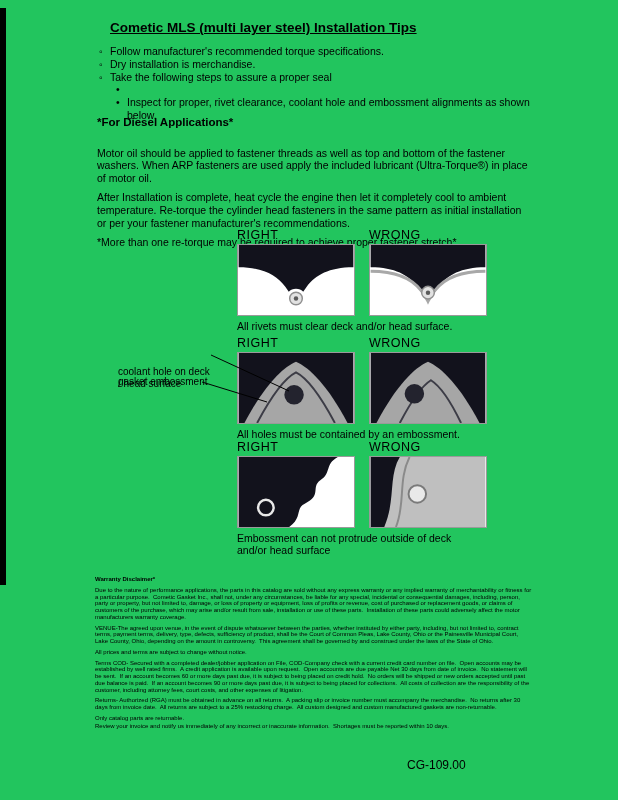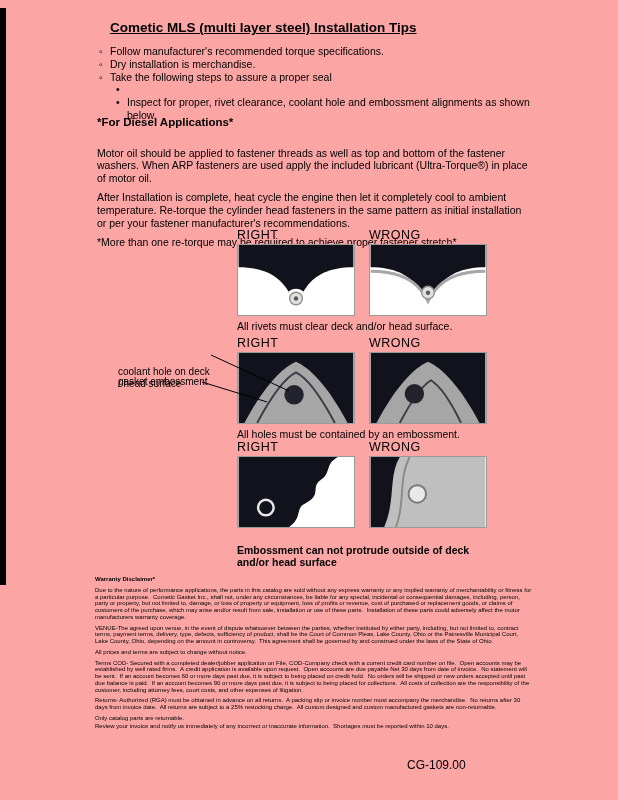--- a/index.html
+++ b/index.html
@@ -1,18 +1,18 @@
 <!DOCTYPE html>
 <html><head>
 <meta charset="utf-8">
 <style>
   * { margin:0; padding:0; box-sizing:border-box; }
   html,body { background:#ffffff; }
   .page {
-    position:relative; width:618px; height:800px; background:#fca5a5;
+    position:relative; width:618px; height:800px; background:#22c55e;
     font-family:"Liberation Sans", sans-serif; color:#000; overflow:hidden;padding-left:12px;
   }
   .leftbar { position:absolute; left:0; top:8px; width:6px; height:577px; background:#000; }
 
   .title {
     position:absolute; left:110px; top:20px;
     font-size:13.5px; font-weight:bold; text-decoration:underline; white-space:pre-wrap;
   }
 
   .tips { position:absolute; left:99px; top:45px; font-size:10.5px; line-height:12.8px; width:440px; }
@@ -137,21 +137,21 @@
       </svg>
     </div>
     <div class="diag" style="left:369px; top:228px;">
       <svg viewBox="0 0 118 72">
         <rect width="118" height="72" fill="#bfbfbf"></rect>
         <path d="M0,0 H30 C18,20 26,44 14,72 H0 Z" fill="#12121c"></path>
         <path d="M40,0 C28,24 36,48 26,72" fill="none" stroke="#8a8a8a" stroke-width="2"></path>
         <circle cx="48" cy="38" r="9" fill="#e9e9e9" stroke="#7a7a7a" stroke-width="2"></circle>
       </svg>
     </div>
-    <div class="caption wrap" style="top:316px;font-weight:bold;">Embossment can not protrude outside of deck and/or head surface</div>
+    <div class="caption wrap" style="top:304px;">Embossment can not protrude outside of deck and/or head surface</div>
 
     <svg class="pointer-lines" viewBox="0 0 618 345">
       <line x1="211" y1="127" x2="289" y2="163" stroke="#000" stroke-width="1"></line>
       <line x1="202" y1="154" x2="267" y2="174" stroke="#000" stroke-width="1"></line>
     </svg>
   </div>
 
   <div class="fineprint">
     <div class="fp-head">Warranty Disclaimer*</div>
     <p>Due to the nature of performance applications, the parts in this catalog are sold without any express warranty or any implied warranty of merchantability or fitness for a particular purpose.  Cometic Gasket Inc., shall not, under any circumstances, be liable for any special, incidental or consequential damages, including, person, party or property, but not limited to, damage, or loss of property or equipment, loss of profits or revenue, cost of purchased or replacement goods, or claims of customers of the purchase, which may arise and/or result from sale, installation or use of these parts.  Installation of these parts could adversely affect the motor manufacturers warranty coverage.</p>

